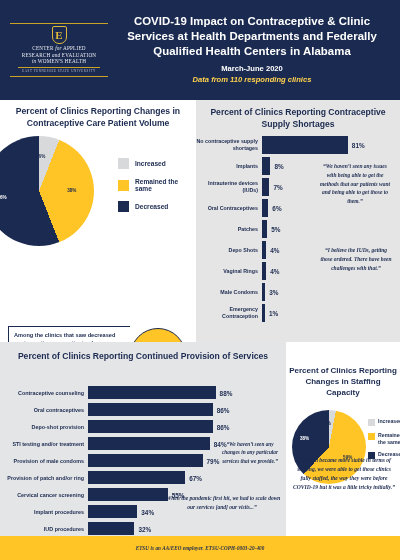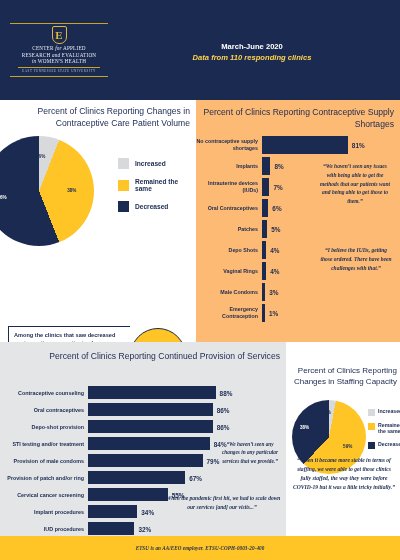--- a/index.html
+++ b/index.html
@@ -51,21 +51,21 @@
   .head-date{
     font-size:7.6px; font-weight:bold; margin-top:5px; line-height:1.4;
   }
   .head-sub{
     font-size:7.6px; font-style:italic; font-weight:bold; color:#ffd24d; line-height:1.4;
   }
 
   
   .panel{ position:absolute; }
   .panel-title{
-    text-align:right; font-size:8.6px; font-weight:normal;
+    text-align:center; font-size:8.6px; font-weight:bold;
     color:#1b2a50; line-height:1.35;
   }
 
   
   #panel-volume{ left:0; top:100px; width:196px; height:242px; background:#fff; }
   #panel-volume .panel-title{ padding:6px 6px 0; }
 
   .pie-row{ position:relative; height:118px; margin-top:3px; }
   .pie1{
     position:absolute; left:-16px; top:4px; width:110px; height:110px; border-radius:50%;
@@ -100,21 +100,21 @@
     display:flex; align-items:center; justify-content:center;
     font-size:15px; font-weight:bold; color:#1b2a50;
   }
   .quote-v{
     position:absolute; left:8px; top:303px; width:180px; text-align:center;
     font-family:"Liberation Serif", serif; font-style:italic; font-weight:bold;
     font-size:6.1px; line-height:1.6; color:#1b2a50;
   }
 
   
-  #panel-supply{ left:196px; top:100px; width:204px; height:242px; background:#fdba74; }
+  #panel-supply{ left:196px; top:100px; width:204px; height:242px; background:#e5e5e5; }
   #panel-supply .panel-title{ padding:7px 6px 0; }
 
   .sbars{ position:absolute; left:0; top:36px; width:204px; }
   .sbar-row{ display:flex; align-items:center; margin-bottom:3px; height:18px; }
   .sbar-lab{
     width:66px; flex:0 0 66px; text-align:right; padding-right:4px;
     font-size:5.3px; font-weight:bold; color:#1b2a50; line-height:1.25;
   }
   .sbar-track{ flex:1; position:relative; height:100%; }
   .sbar-fill{ height:100%; background:#1b2a50; }
@@ -194,20 +194,21 @@
     <div class="logo">
       <div class="logo-shield">E</div>
       <div class="logo-l1"><span>CENTER </span><i>for</i><span> APPLIED</span></div>
       <div class="logo-l2"><span>RESEARCH </span><i>and</i><span> EVALUATION</span></div>
       <div class="logo-l3"><i>in</i><span> WOMEN'S HEALTH</span></div>
       <div class="logo-rule"></div>
       <div class="logo-sub">EAST TENNESSEE STATE UNIVERSITY</div>
     </div>
   </div>
   <div class="head-text">
+    <div class="head-title">COVID-19 Impact on Contraceptive &amp; Clinic Services at Health Departments and Federally Qualified Health Centers  in Alabama</div>
     <div class="head-date">March-June 2020</div>
     <div class="head-sub">Data from 110 responding clinics</div>
   </div>
 </div>
 
 <div class="panel" id="panel-volume">
   <div class="panel-title">Percent of Clinics Reporting Changes in Contraceptive Care Patient Volume</div>
 
   <div class="pie-row">
     <div class="pie1" id="pie1" style="background: conic-gradient(rgb(216, 217, 219) 0deg, rgb(216, 217, 219) 21.6deg, rgb(255, 196, 37) 21.6deg, rgb(255, 196, 37) 158.4deg, rgb(27, 42, 80) 158.4deg, rgb(27, 42, 80) 360deg);">

